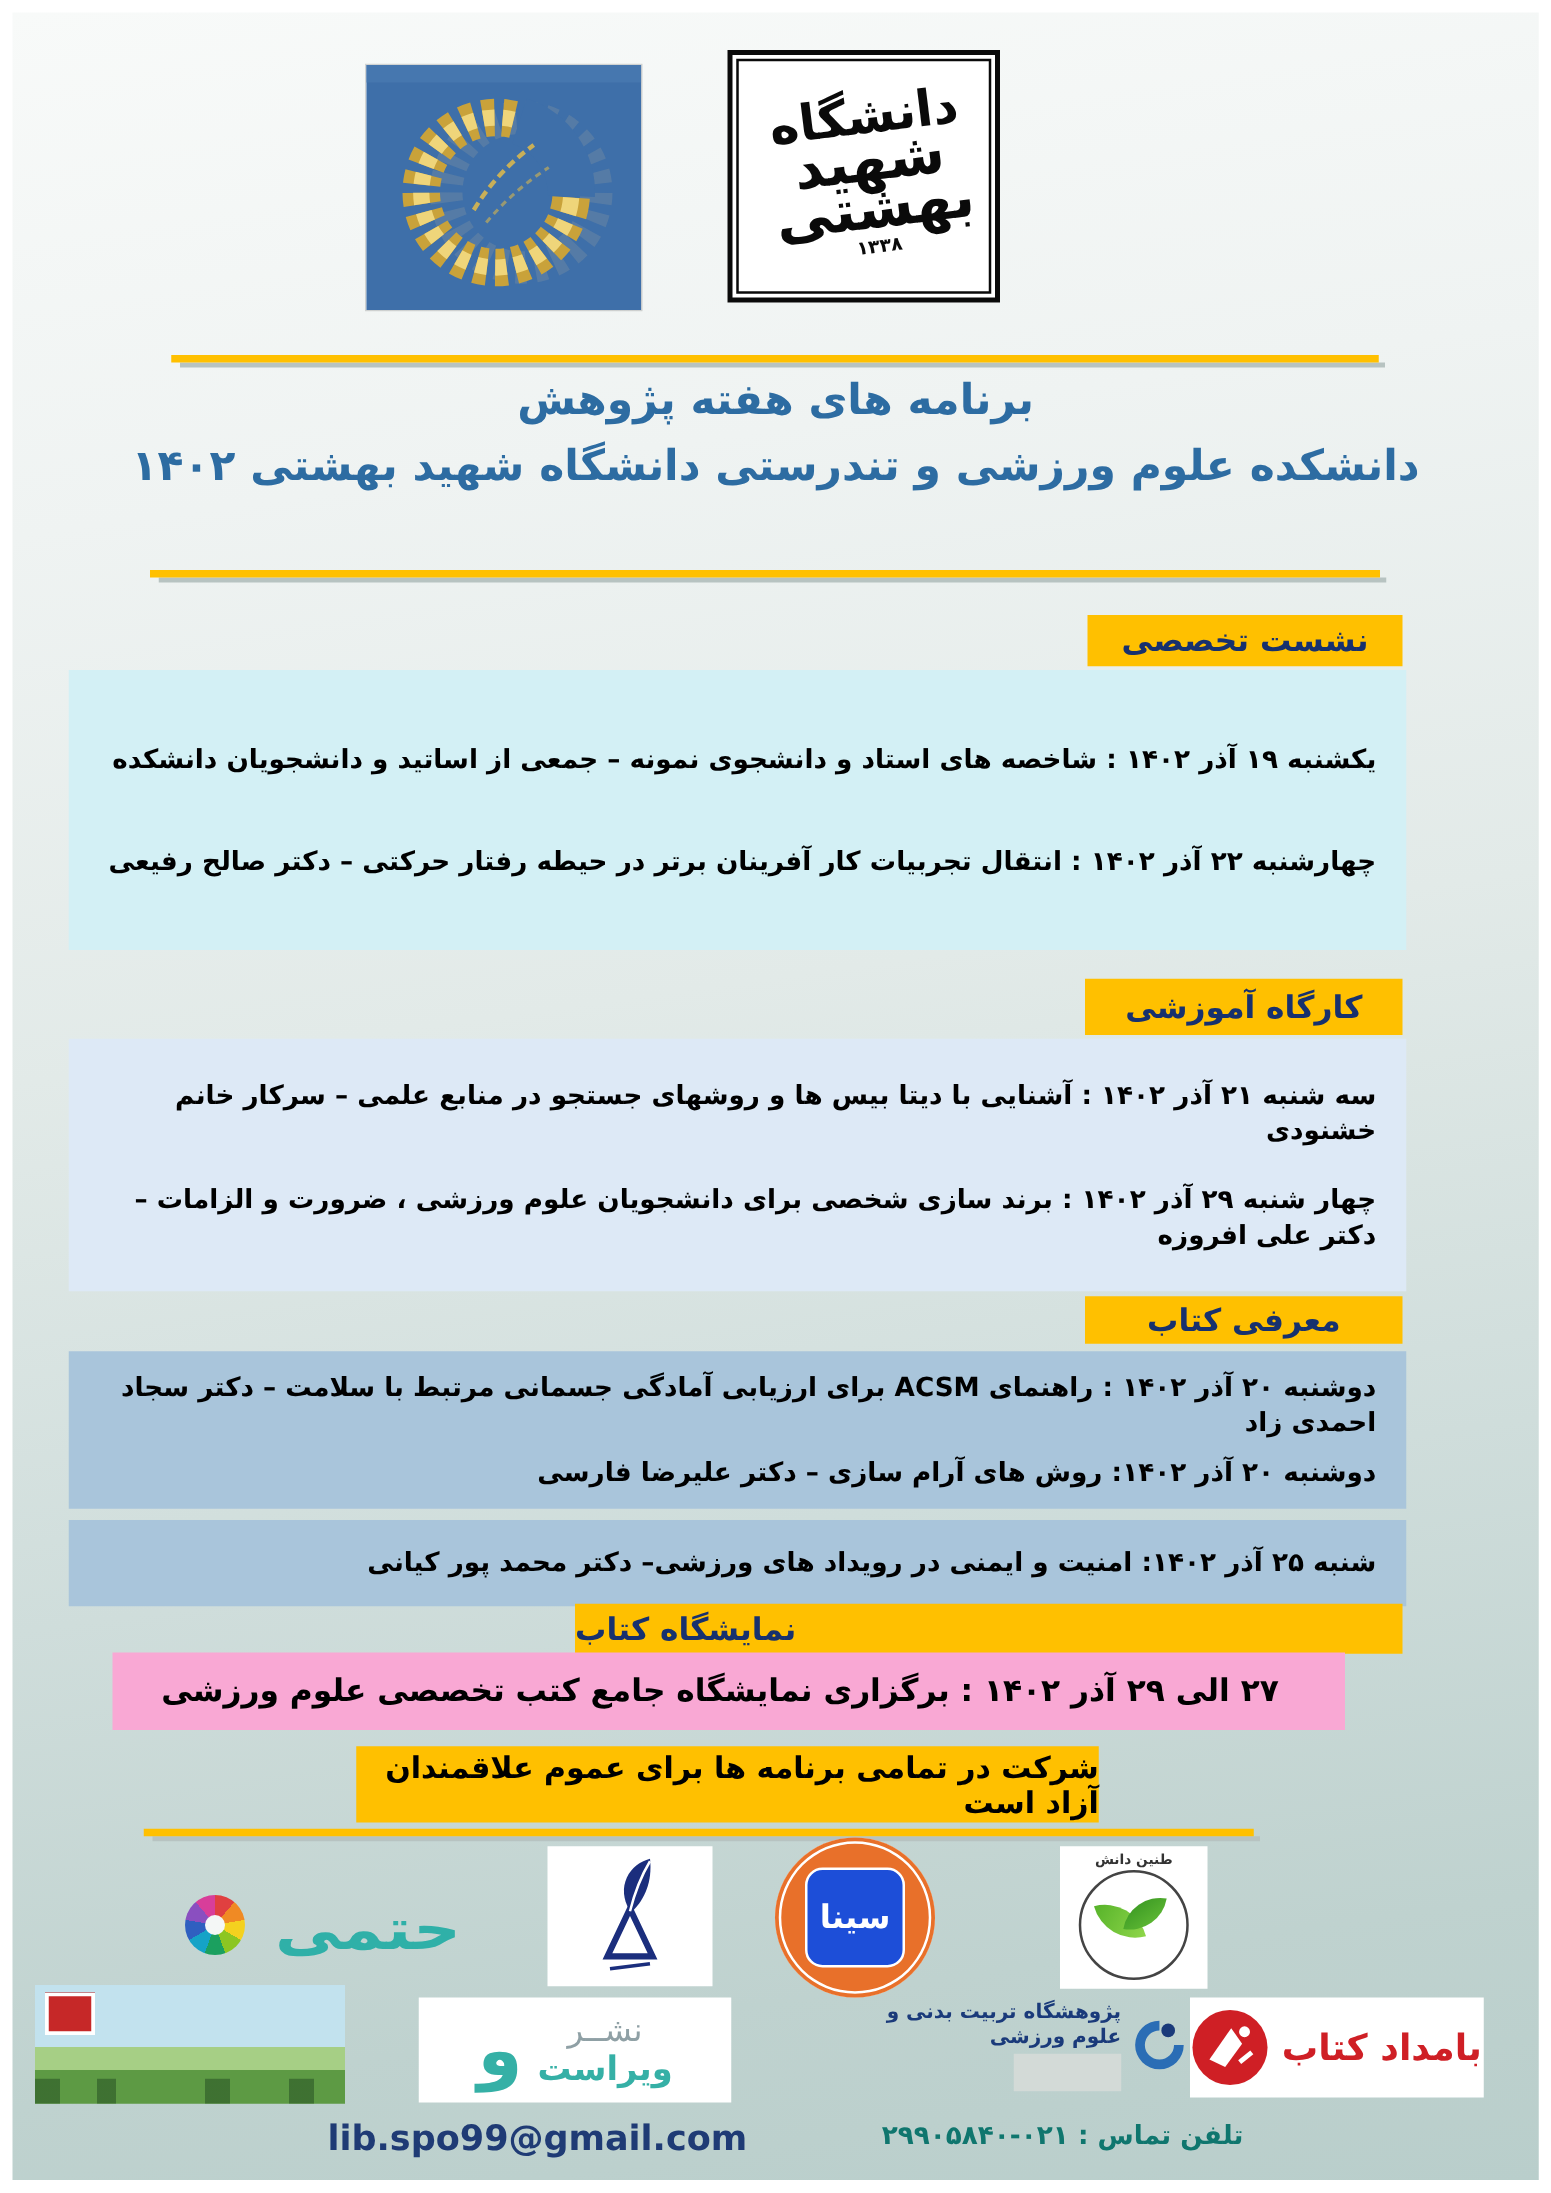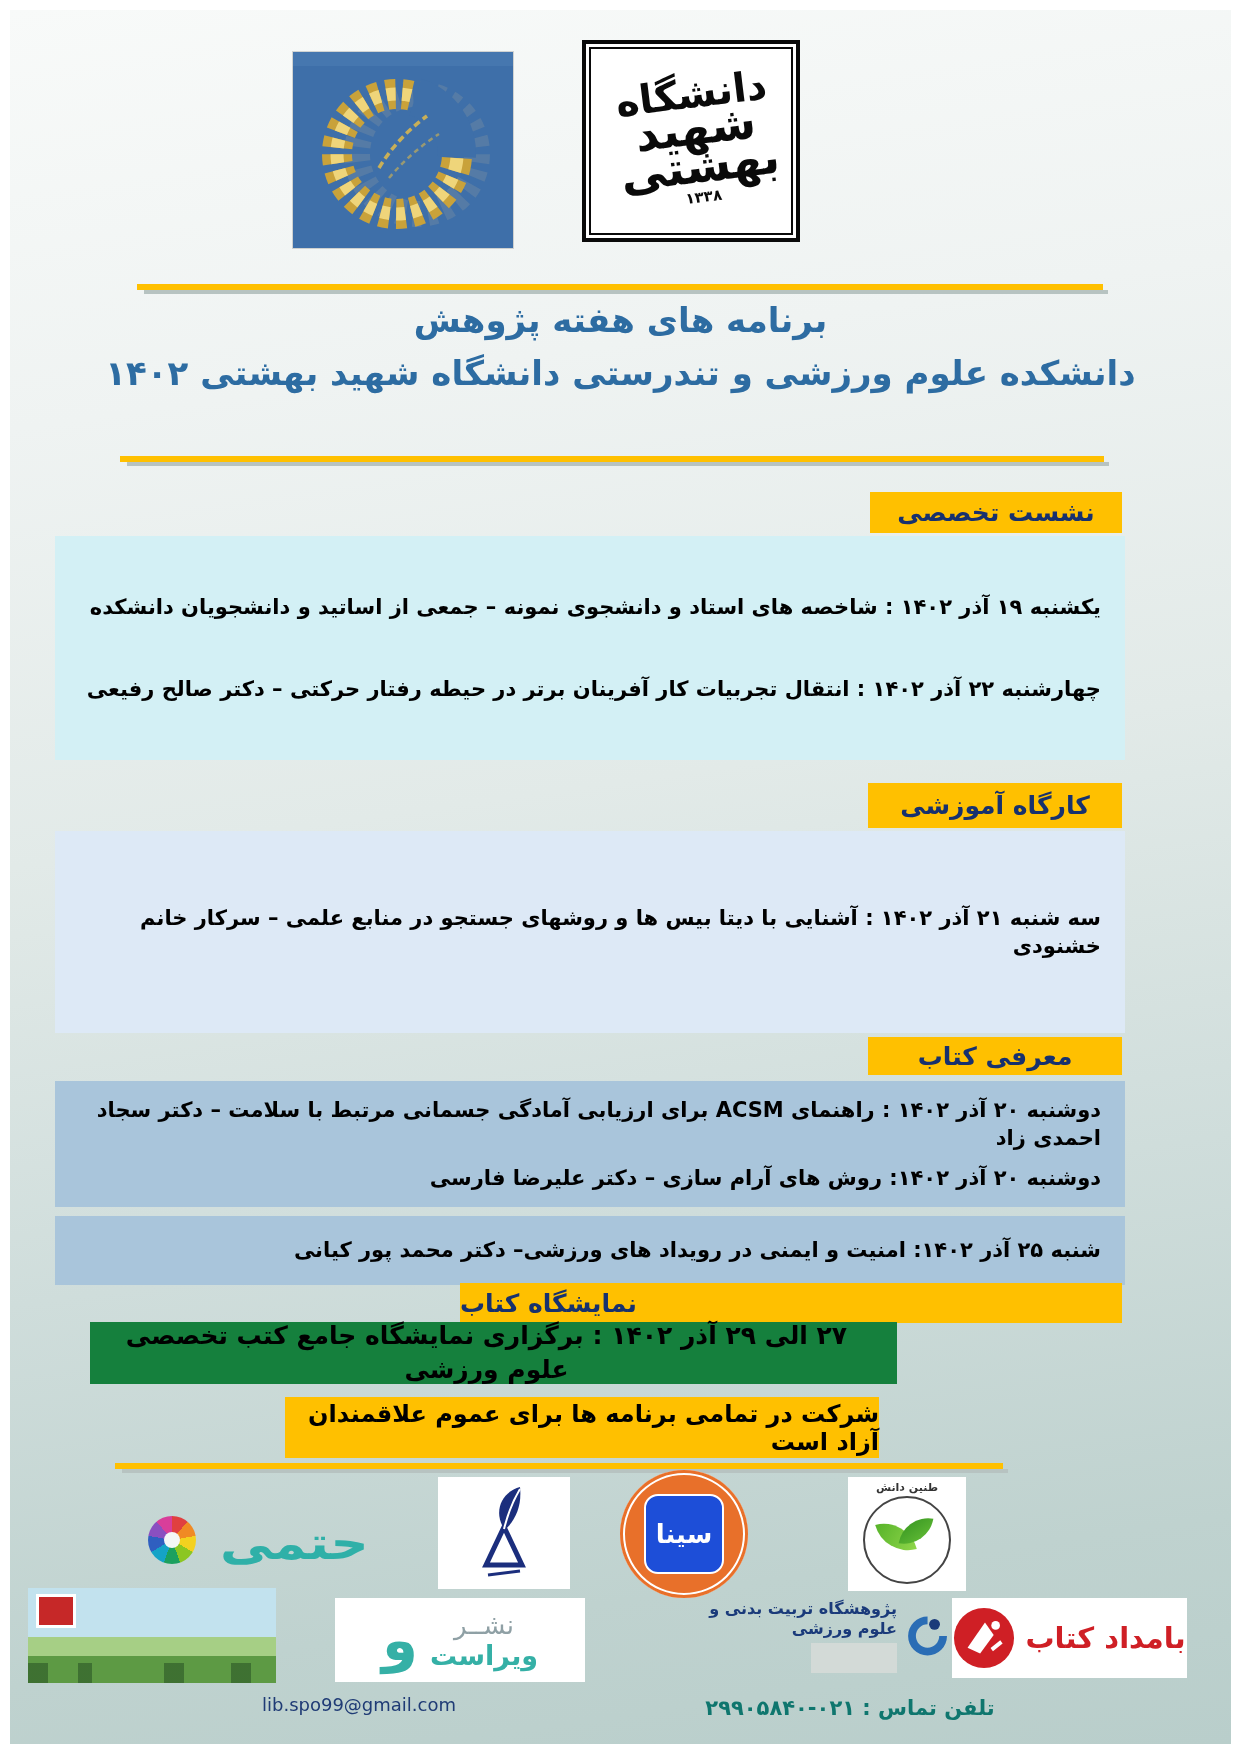--- a/index.html
+++ b/index.html
@@ -46,21 +46,21 @@
   .box{
     position:absolute;left:55px;width:1070px;box-sizing:border-box;
     display:flex;flex-direction:column;justify-content:space-evenly;
     padding:4px 24px 4px 10px;
   }
   .box .row{direction:rtl;text-align:right;font-size:21px;font-weight:700;color:#000;line-height:1.35;}
   .box1{top:536px;height:224px;background:#D3F0F5;}
   .box2{top:831px;height:202px;background:#DDE9F6;}
   .box3a{top:1081px;height:126px;background:#A9C5DB;}
   .box3b{top:1216px;height:69px;background:#A9C5DB;}
-  .box4{left:90px;width:807px;top:1322px;height:62px;background:#15803d;justify-content:center;align-items:center;}
+  .box4{left:90px;width:986px;top:1322px;height:62px;background:#f9a8d4;justify-content:center;align-items:center;}
   .box4 .row{text-align:center;font-size:25px;font-weight:800;}
   
   .banner{
     position:absolute;left:285px;top:1397px;width:594px;height:61px;background:#FFC000;
     display:flex;align-items:center;justify-content:center;direction:rtl;
     color:#000;font-size:24px;font-weight:800;
   }
   
   .hatmi{position:absolute;left:148px;top:1516px;width:205px;height:62px;display:flex;align-items:flex-start;gap:24px;}
   .pinwheel{width:48px;height:48px;border-radius:50%;flex:0 0 auto;position:relative;
@@ -95,21 +95,21 @@
   .viraast-t2{color:#35b0a6;font-size:27px;font-weight:900;margin-top:4px;}
   .viraast-glyph{color:#35b0a6;font-size:58px;font-weight:900;line-height:.8;}
   .institute{position:absolute;left:665px;top:1590px;width:285px;height:92px;
     display:flex;align-items:center;gap:8px;direction:rtl;}
   .inst-text{color:#1a3a7a;font-size:16px;font-weight:800;text-align:right;line-height:1.25;}
   .inst-sub{width:86px;height:30px;background:#d8dcd9;opacity:.8;margin-top:4px;}
   .bamdad-box{position:absolute;left:952px;top:1598px;width:235px;height:80px;background:#fff;
     display:flex;align-items:center;justify-content:center;gap:10px;}
   .bamdad-text{color:#cf1f25;font-size:29px;font-weight:900;direction:rtl;white-space:nowrap;}
   
-  .email{position:absolute;left:262px;top:1694px;font-size:18px;color:#1f3b75;font-weight:400;}
+  .email{position:absolute;left:262px;top:1694px;font-size:28px;color:#1f3b75;font-weight:700;}
   .phone{position:absolute;left:700px;top:1696px;width:300px;direction:rtl;text-align:center;
     font-size:21px;color:#0f766e;font-weight:800;}
 </style>
 </head>
 <body>
 
 <div class="bg"></div>
 
 <div class="festival-logo">
   <svg width="220" height="196" viewBox="0 0 220 196">
@@ -144,20 +144,21 @@
 
 <div class="bar bar1" dir="rtl">نشست تخصصی</div>
 <div class="box box1">
   <div class="row" dir="rtl">یکشنبه ۱۹ آذر ۱۴۰۲ : شاخصه های استاد و دانشجوی نمونه – جمعی از اساتید  و دانشجویان دانشکده</div>
   <div class="row" dir="rtl">چهارشنبه ۲۲ آذر ۱۴۰۲ :  انتقال تجربیات کار آفرینان برتر در حیطه رفتار حرکتی – دکتر صالح رفیعی</div>
 </div>
 
 <div class="bar bar2" dir="rtl">کارگاه آموزشی</div>
 <div class="box box2">
   <div class="row" dir="rtl">سه شنبه ۲۱ آذر ۱۴۰۲ : آشنایی با دیتا بیس ها و روشهای جستجو در منابع علمی – سرکار خانم خشنودی</div>
+  <div class="row" dir="rtl">چهار شنبه ۲۹ آذر ۱۴۰۲ :  برند سازی شخصی برای دانشجویان علوم ورزشی ، ضرورت و الزامات – دکتر علی افروزه</div>
 </div>
 
 <div class="bar bar3" dir="rtl">معرفی  کتاب</div>
 <div class="box box3a">
   <div class="row" dir="rtl">دوشنبه ۲۰ آذر ۱۴۰۲ : راهنمای ACSM  برای ارزیابی آمادگی جسمانی مرتبط با سلامت – دکتر سجاد احمدی زاد</div>
   <div class="row" dir="rtl">دوشنبه ۲۰ آذر ۱۴۰۲:  روش های آرام سازی – دکتر علیرضا فارسی</div>
 </div>
 <div class="box box3b">
   <div class="row" dir="rtl">شنبه ۲۵ آذر ۱۴۰۲:  امنیت و ایمنی در رویداد های ورزشی– دکتر محمد پور کیانی</div>
 </div>

